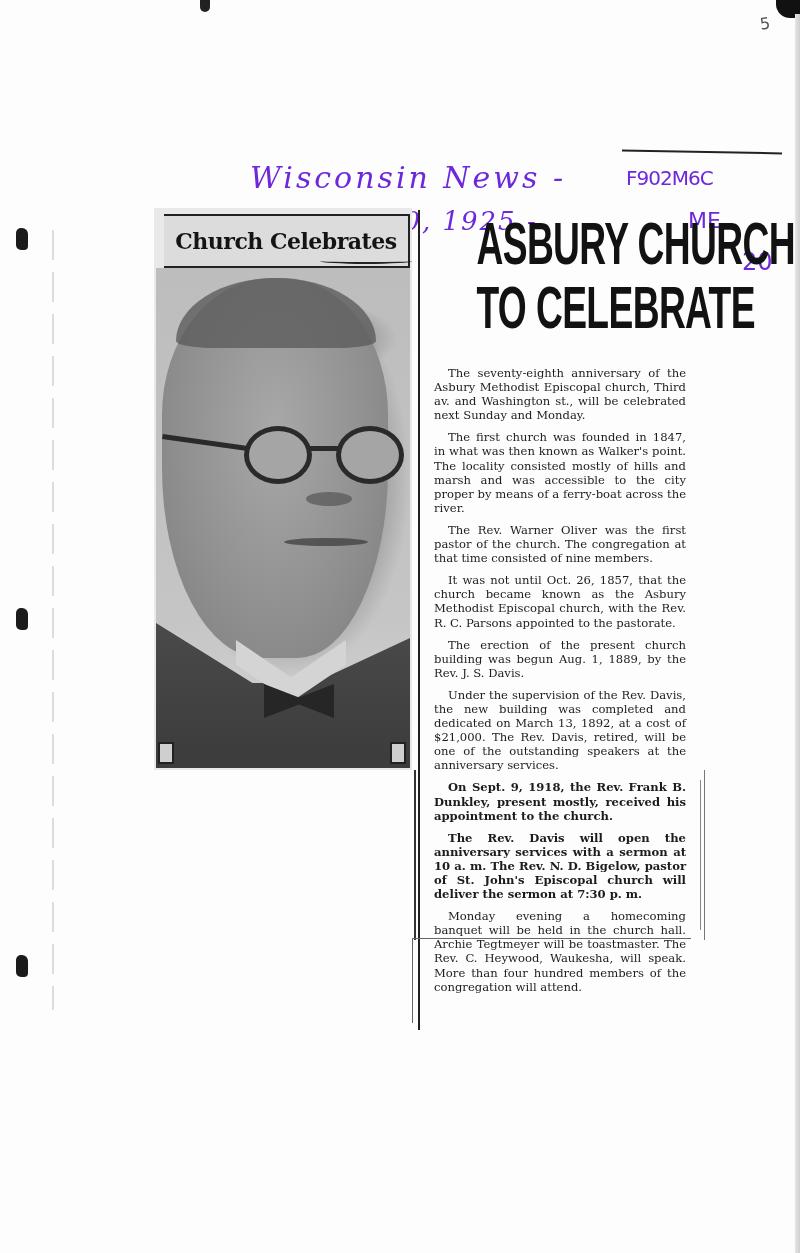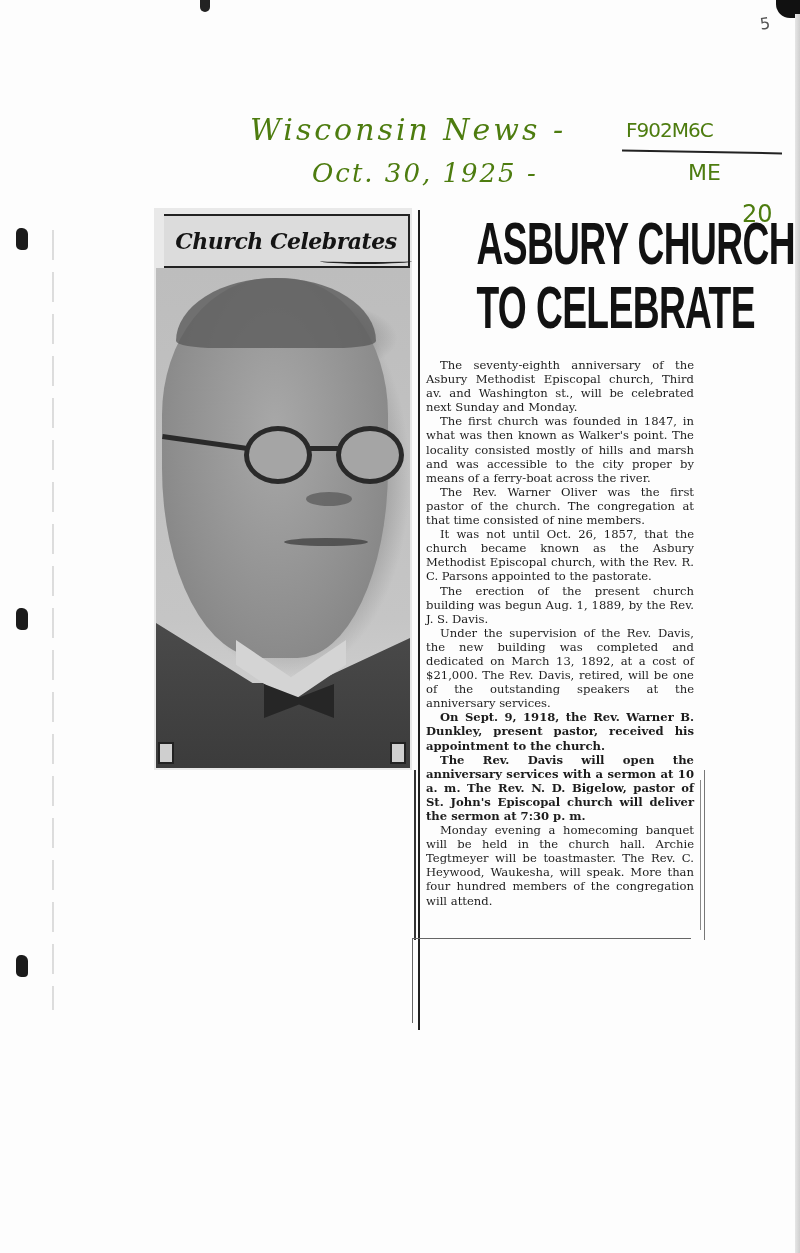--- a/index.html
+++ b/index.html
@@ -9,31 +9,31 @@
     font-family: "DejaVu Serif", serif;
   }
   .page { position: absolute; left: 0; top: 0; width: 800px; height: 1253px; background: #fdfdfd; }
   .corner-blot { position: absolute; right: 0; top: 0; width: 24px; height: 18px; background: #111; border-bottom-left-radius: 14px; }
   .top-blot { position: absolute; left: 200px; top: 0; width: 10px; height: 12px; background: #222; border-radius: 0 0 5px 5px; }
   .right-edge { position: absolute; right: 0; top: 14px; width: 5px; height: 1239px; background: linear-gradient(90deg, #e6e6e6, #cfcfcf); }
   .punch { position: absolute; left: 16px; width: 12px; height: 22px; background: #1b1b1b; border-radius: 5px 6px 4px 5px; }
   .margin-line { position: absolute; left: 52px; top: 230px; width: 2px; height: 780px; background: repeating-linear-gradient(180deg, #cfcfcf 0 30px, transparent 30px 42px); opacity: .7; }
   .page-number { position: absolute; left: 760px; top: 14px; font-family: "DejaVu Sans", sans-serif; font-size: 16px; color: #555; transform: rotate(-8deg); }
 
-  .handwriting { position: absolute; font-family: "DejaVu Serif", serif; font-style: italic; color: #4d7c0f; }
+  .handwriting { position: absolute; font-family: "DejaVu Serif", serif; font-style: italic; color: #6d28d9; margin-top: 48px; }
   .hw-source { left: 250px; top: 112px; font-size: 30px; letter-spacing: 3px; }
   .hw-date { left: 312px; top: 158px; font-size: 26px; letter-spacing: 2px; text-align: right; }
   .hw-code { left: 626px; top: 118px; font-family: "DejaVu Sans", sans-serif; font-style: normal; font-size: 20px; letter-spacing: -1px; }
   .hw-code-rule { position: absolute; left: 622px; top: 151px; width: 160px; height: 2px; background: #222; transform: rotate(1deg); }
   .hw-sub { left: 688px; top: 160px; font-family: "DejaVu Sans", sans-serif; font-style: normal; font-size: 22px; text-align: center; }
   .hw-num { left: 742px; top: 200px; font-family: "DejaVu Sans", sans-serif; font-style: normal; font-size: 24px; }
 
   .clipping-left { position: absolute; left: 154px; top: 208px; width: 258px; height: 562px; background: #e9e9e9; }
   .caption-box { position: absolute; left: 164px; top: 214px; width: 244px; height: 50px; border-top: 2px solid #222; border-bottom: 2px solid #222; border-right: 2px solid #222; background: #dcdcdc; display: flex; align-items: center; justify-content: center; }
-  .caption-text { font-family: "DejaVu Serif", serif; font-weight: bold; font-size: 22px; color: #141414; letter-spacing: -0.5px; font-style: italic; }
+  .caption-text { font-family: "DejaVu Serif", serif; font-weight: bold; font-size: 22px; color: #141414; letter-spacing: -0.5px; }
   .caption-underline { position: absolute; left: 320px; top: 258px; width: 92px; height: 4px; border-bottom: 2px solid #222; border-radius: 0 0 50% 50%; }
 
   .photo { position: absolute; left: 156px; top: 268px; width: 254px; height: 500px; overflow: hidden;
     background:
       radial-gradient(ellipse 40% 8% at 55% 14%, #5a5a5a 0%, transparent 100%),
       radial-gradient(ellipse 48% 40% at 52% 42%, #9a9a9a 0%, #8a8a8a 60%, transparent 100%),
       linear-gradient(180deg, #bdbdbd 0%, #c5c5c5 70%, #d6d6d6 100%);
   }
   .head { position: absolute; left: 6px; top: 10px; width: 226px; height: 380px; background: radial-gradient(ellipse at 50% 40%, #a8a8a8 0%, #8f8f8f 60%, #7d7d7d 100%); border-radius: 48% 46% 40% 44% / 36% 36% 50% 50%; }
   .hair { position: absolute; left: 20px; top: 10px; width: 200px; height: 70px; background: #5d5d5d; border-radius: 50% 50% 20% 20% / 90% 90% 10% 10%; opacity: .8; }
@@ -52,21 +52,21 @@
   .mark-r { left: 234px; top: 474px; }
 
   .rule-v { position: absolute; background: #1f1f1f; }
   .rule-main { left: 418px; top: 210px; width: 2px; height: 820px; }
   .rule-right-a { left: 700px; top: 780px; width: 1px; height: 150px; background: #888; }
 
   .headline { position: absolute; left: 424px; top: 212px; width: 276px; font-family: "Liberation Sans", sans-serif; font-weight: bold; color: #121212; text-align: left; }
   .headline-line { display: block; font-size: 60px; line-height: 64px; letter-spacing: -1px; transform: scaleX(0.62); transform-origin: center; white-space: nowrap; }
 
   .article { position: absolute; left: 426px; top: 358px; width: 268px; font-family: "DejaVu Serif", serif; font-size: 11.6px; line-height: 14.1px; color: #1c1c1c; text-align: justify; }
-  .article p { margin: 0; text-indent: 14px; }
+  .article p { margin: 8px; text-indent: 14px; }
   .article .bold { font-weight: bold; }
   .article-box-2 { position: absolute; left: 414px; top: 770px; width: 288px; height: 170px; border-left: 2px solid #333; border-right: 1px solid #777; }
   .article-box-3 { position: absolute; left: 412px; top: 938px; width: 278px; height: 84px; border-top: 1px solid #666; border-left: 1px solid #666; }
 </style>
 </head>
 <body>
 
 <div class="page">
   <div class="top-blot"></div>
   <div class="corner-blot"></div>
@@ -117,17 +117,17 @@
     <span class="headline-line">TO CELEBRATE</span>
   </div>
 
   <div class="article">
     <p>The seventy-eighth anniversary of the Asbury Methodist Episcopal church, Third av. and Washington st., will be celebrated next Sunday and Monday.</p>
     <p>The first church was founded in 1847, in what was then known as Walker's point. The locality consisted mostly of hills and marsh and was accessible to the city proper by means of a ferry-boat across the river.</p>
     <p>The Rev. Warner Oliver was the first pastor of the church. The congregation at that time consisted of nine members.</p>
     <p>It was not until Oct. 26, 1857, that the church became known as the Asbury Methodist Episcopal church, with the Rev. R. C. Parsons appointed to the pastorate.</p>
     <p>The erection of the present church building was begun Aug. 1, 1889, by the Rev. J. S. Davis.</p>
     <p>Under the supervision of the Rev. Davis, the new building was completed and dedicated on March 13, 1892, at a cost of $21,000. The Rev. Davis, retired, will be one of the outstanding speakers at the anniversary services.</p>
-    <p class="bold">On Sept. 9, 1918, the Rev. Warner B. Dunkley, present pastor, received his appointment to the church.</p>
+    <p class="bold">On Sept. 9, 1918, the Rev. Frank B. Dunkley, present mostly, received his appointment to the church.</p>
     <p class="bold">The Rev. Davis will open the anniversary services with a sermon at 10 a. m. The Rev. N. D. Bigelow, pastor of St. John's Episcopal church will deliver the sermon at 7:30 p. m.</p>
     <p>Monday evening a homecoming banquet will be held in the church hall. Archie Tegtmeyer will be toastmaster. The Rev. C. Heywood, Waukesha, will speak. More than four hundred members of the congregation will attend.</p>
   </div>
 </div>
 
 </body></html>

